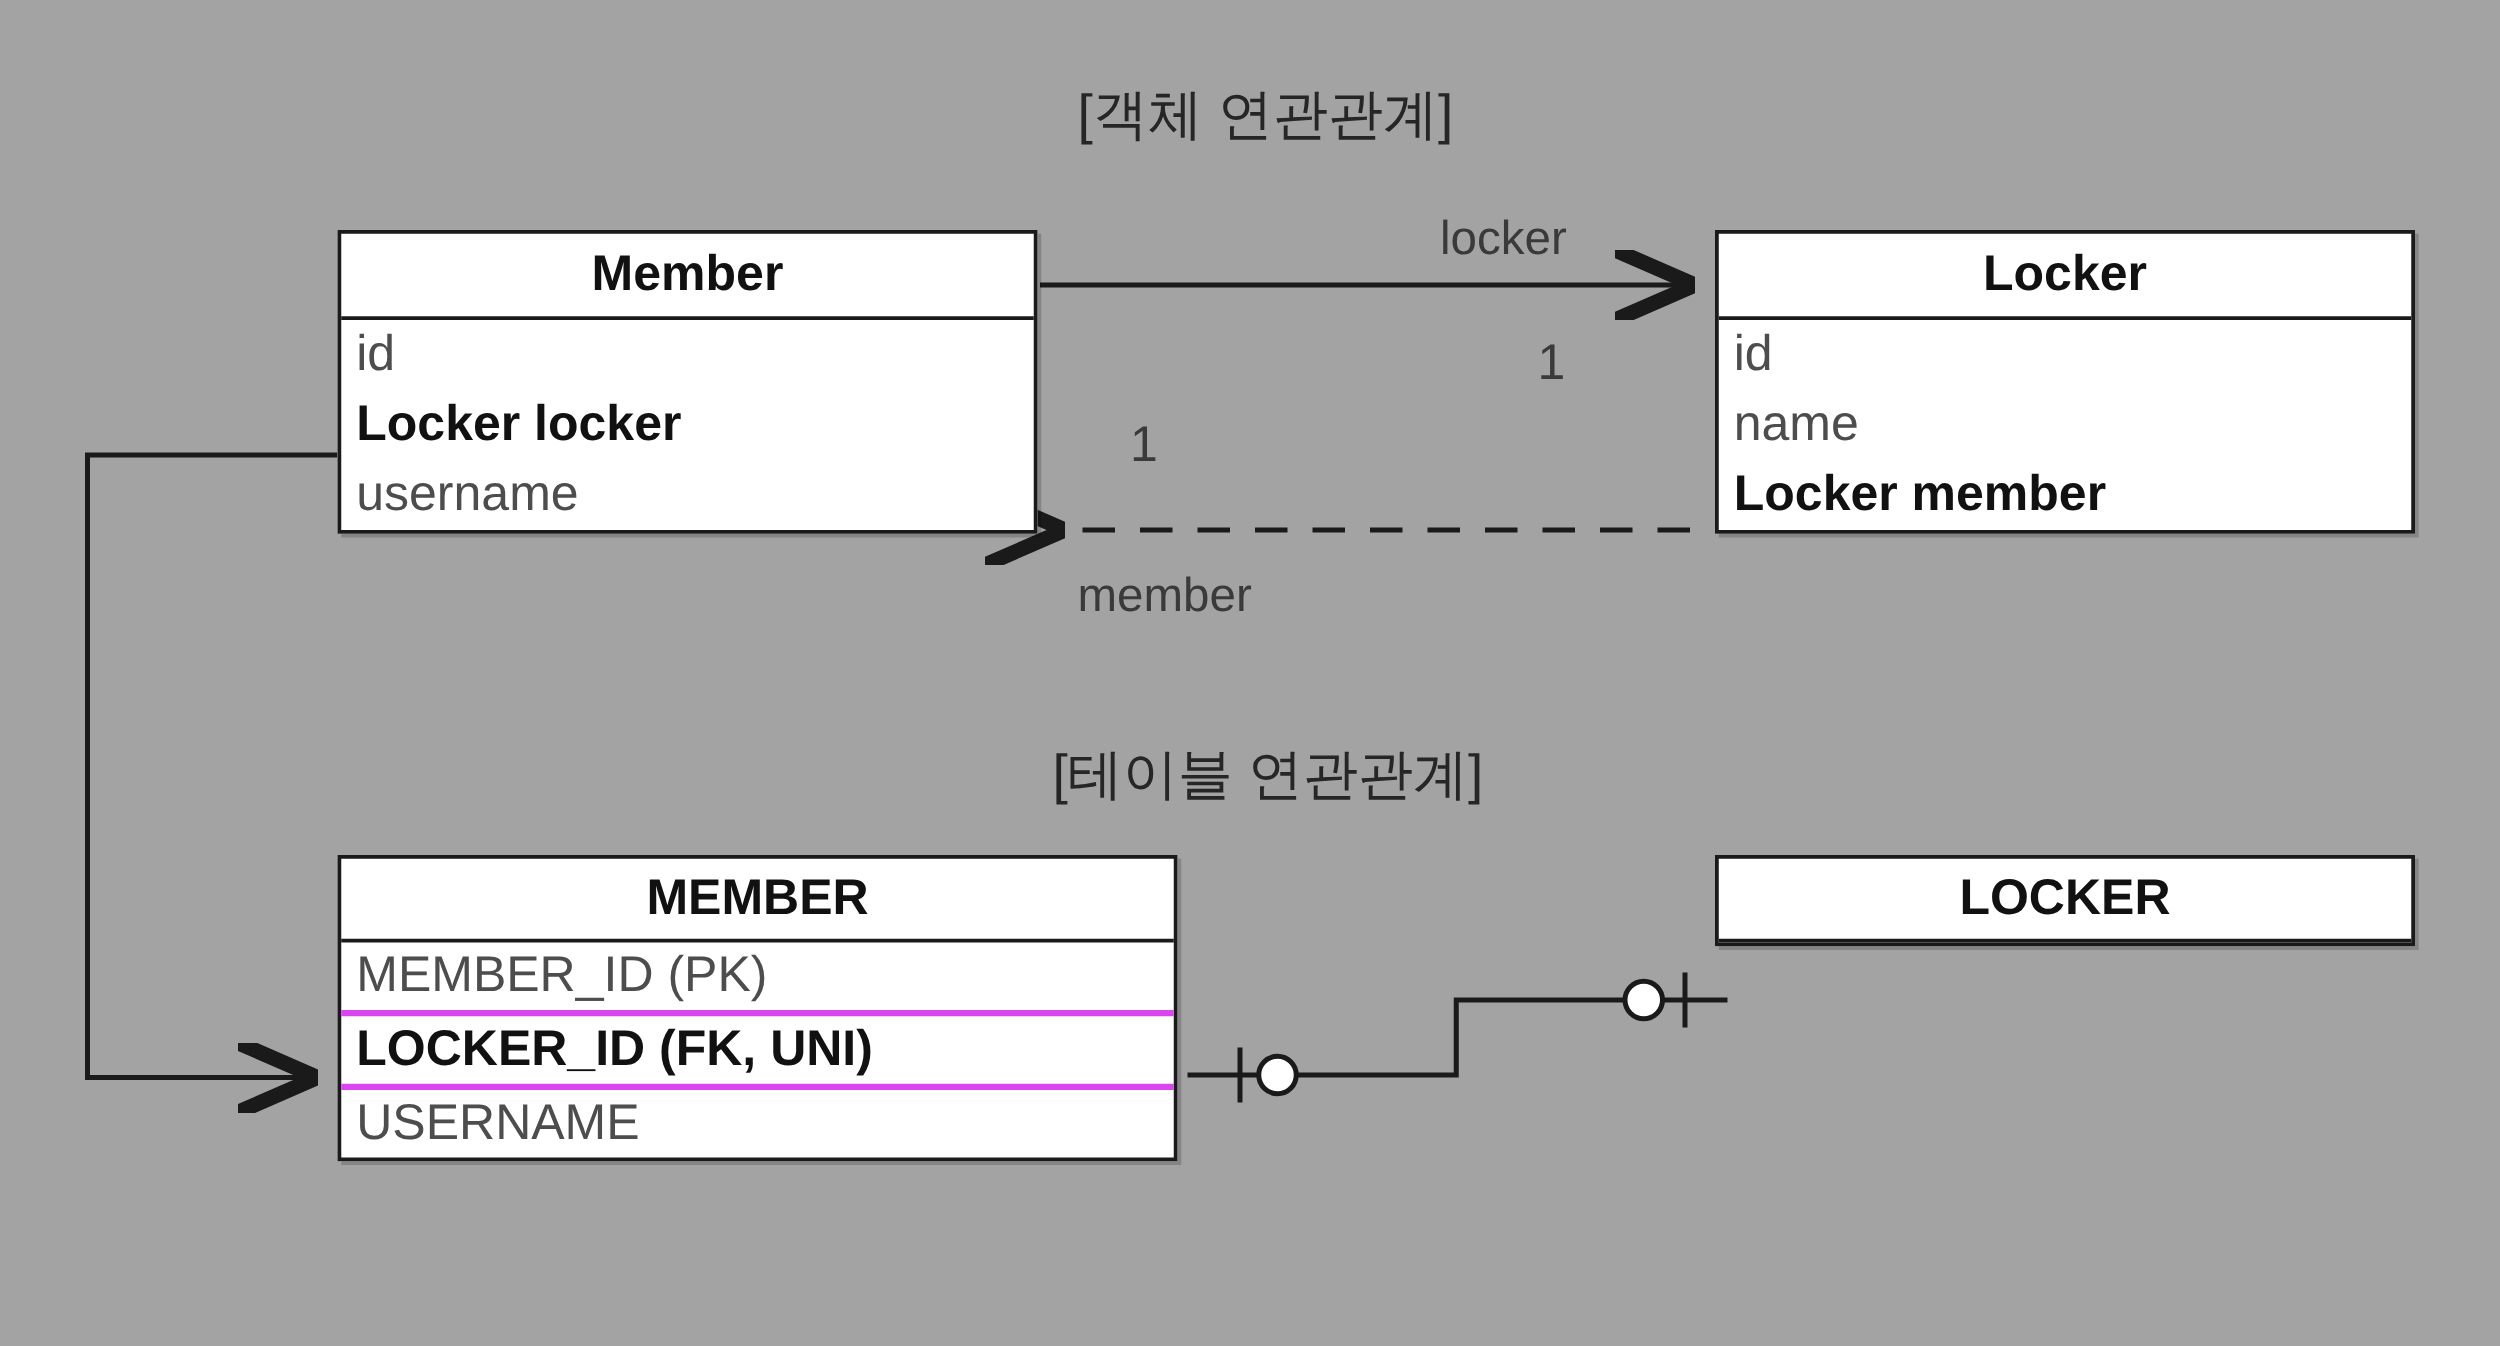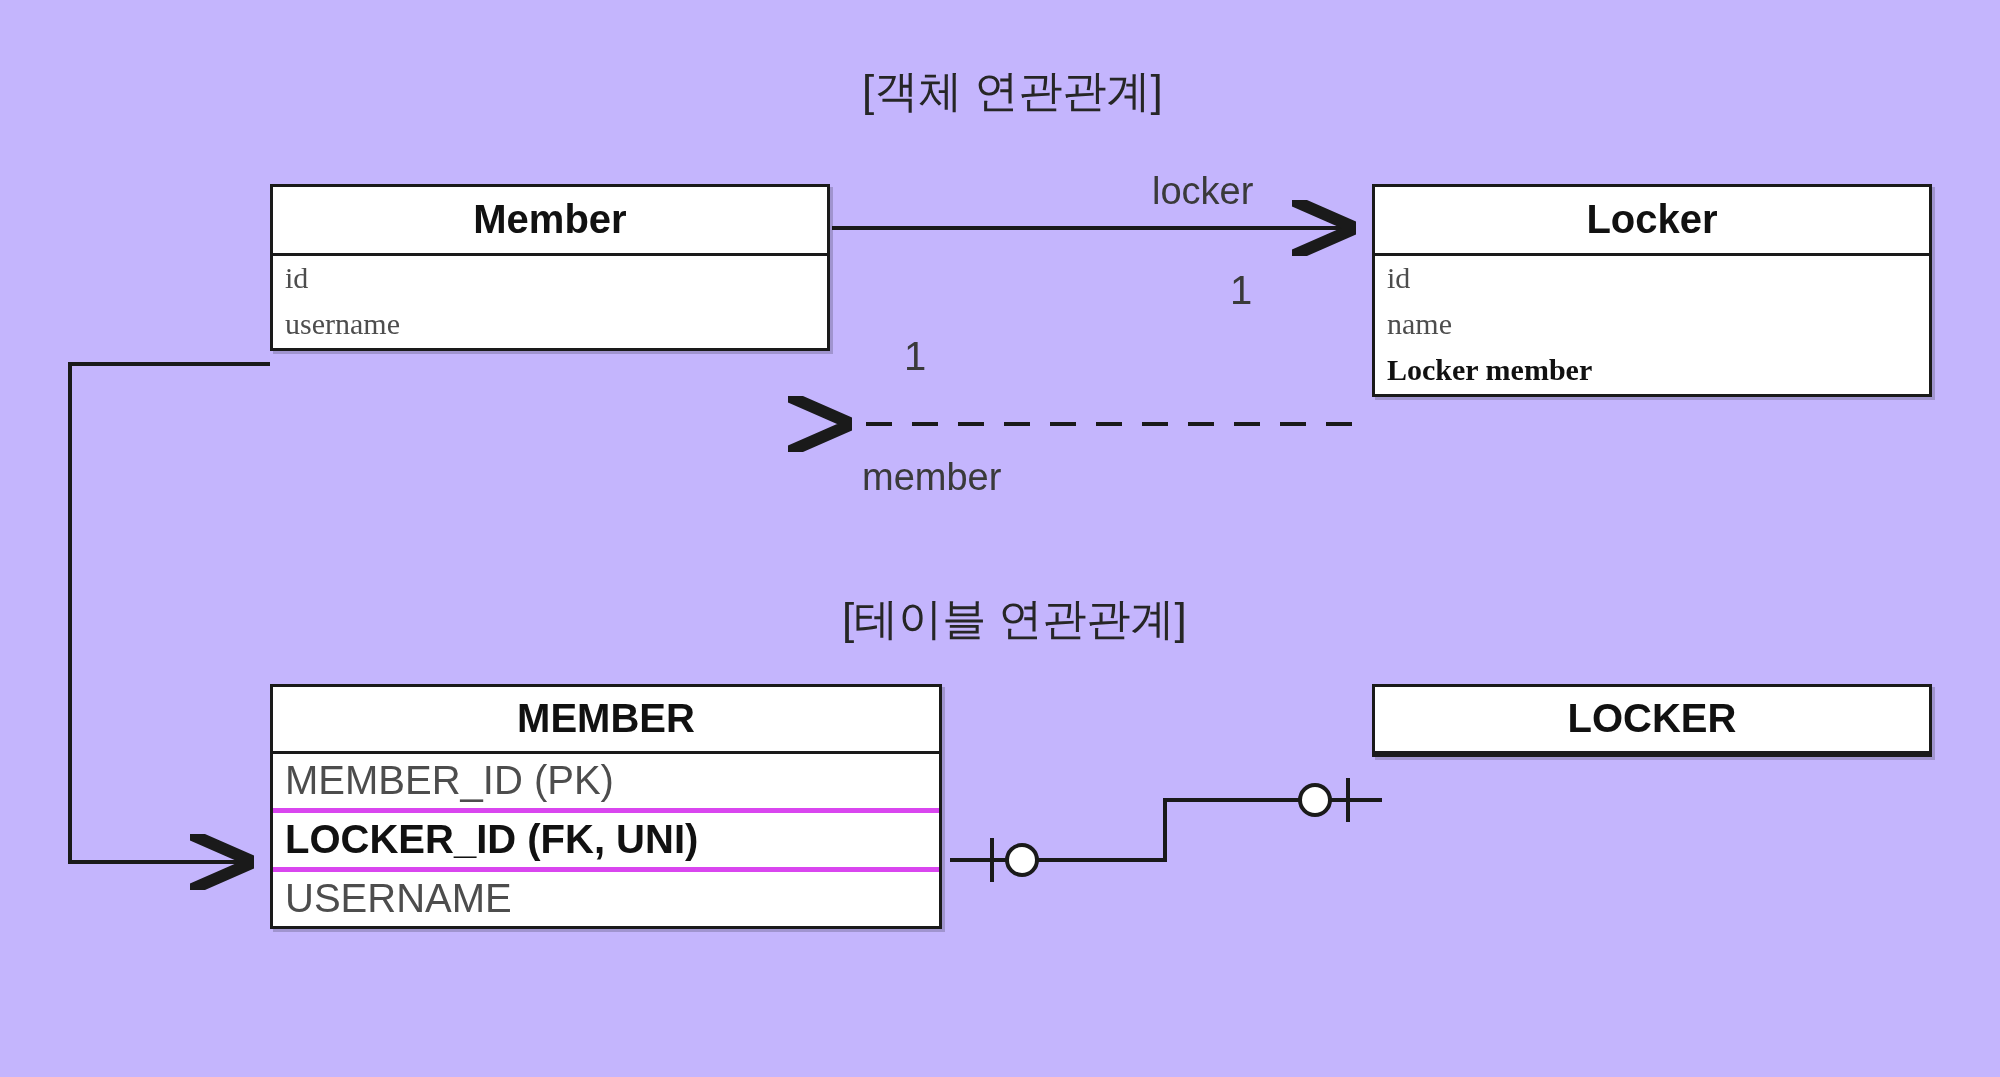--- a/index.html
+++ b/index.html
@@ -7,21 +7,21 @@
     padding: 0;
     background: #ffffff;
   }
   body {
     font-family: "Liberation Sans", sans-serif;
   }
   #canvas {
     position: relative;
     width: 2000px;
     height: 1077px;
-    background: #c4b5fd;
+    background: #a3a3a3;
     overflow: hidden;
   }
 
   
   .entity {
     position: absolute;
     box-sizing: border-box;
     border: 3px solid #1a1a1a;
     background: #ffffff;
     box-shadow: 3px 3px 0 rgba(0,0,0,0.18);
@@ -45,21 +45,21 @@
   .entity .attr.strong {
     color: #111111;
     font-weight: bold;
   }
   .entity.sep .attr + .attr {
     border-top: 5px solid #d946ef;
   }
 
   
   .obj .title { font-size: 40px; padding: 12px 0 14px; }
-  .obj .attr  { font-size: 30px; padding: 7px 12px 9px; font-family: Liberation Serif, serif; }
+  .obj .attr  { font-size: 40px; padding: 7px 12px 9px; }
 
   
   .tbl .title { font-size: 40px; padding: 11px 0 13px; }
   .tbl .attr  { font-size: 40px; padding: 6px 12px 8px; }
 
   
   .label {
     position: absolute;
     white-space: nowrap;
     color: #3a3a3a;
@@ -120,20 +120,21 @@
 
   <div class="label heading" style="left:862px; top:62px;">[객체 연관관계]</div>
 
 
   <div class="label heading" style="left:842px; top:590px;text-align:center;">[테이블 연관관계]</div>
 
   <div class="entity obj" style="left:270px; top:184px; width:560px;">
     <div class="title">Member</div>
     <div class="attrs">
       <div class="attr">id</div>
+      <div class="attr strong">Locker locker</div>
       <div class="attr">username</div>
     </div>
   </div>
 
   <div class="entity obj" style="left:1372px; top:184px; width:560px;">
     <div class="title">Locker</div>
     <div class="attrs">
       <div class="attr">id</div>
       <div class="attr">name</div>
       <div class="attr strong">Locker member</div>

